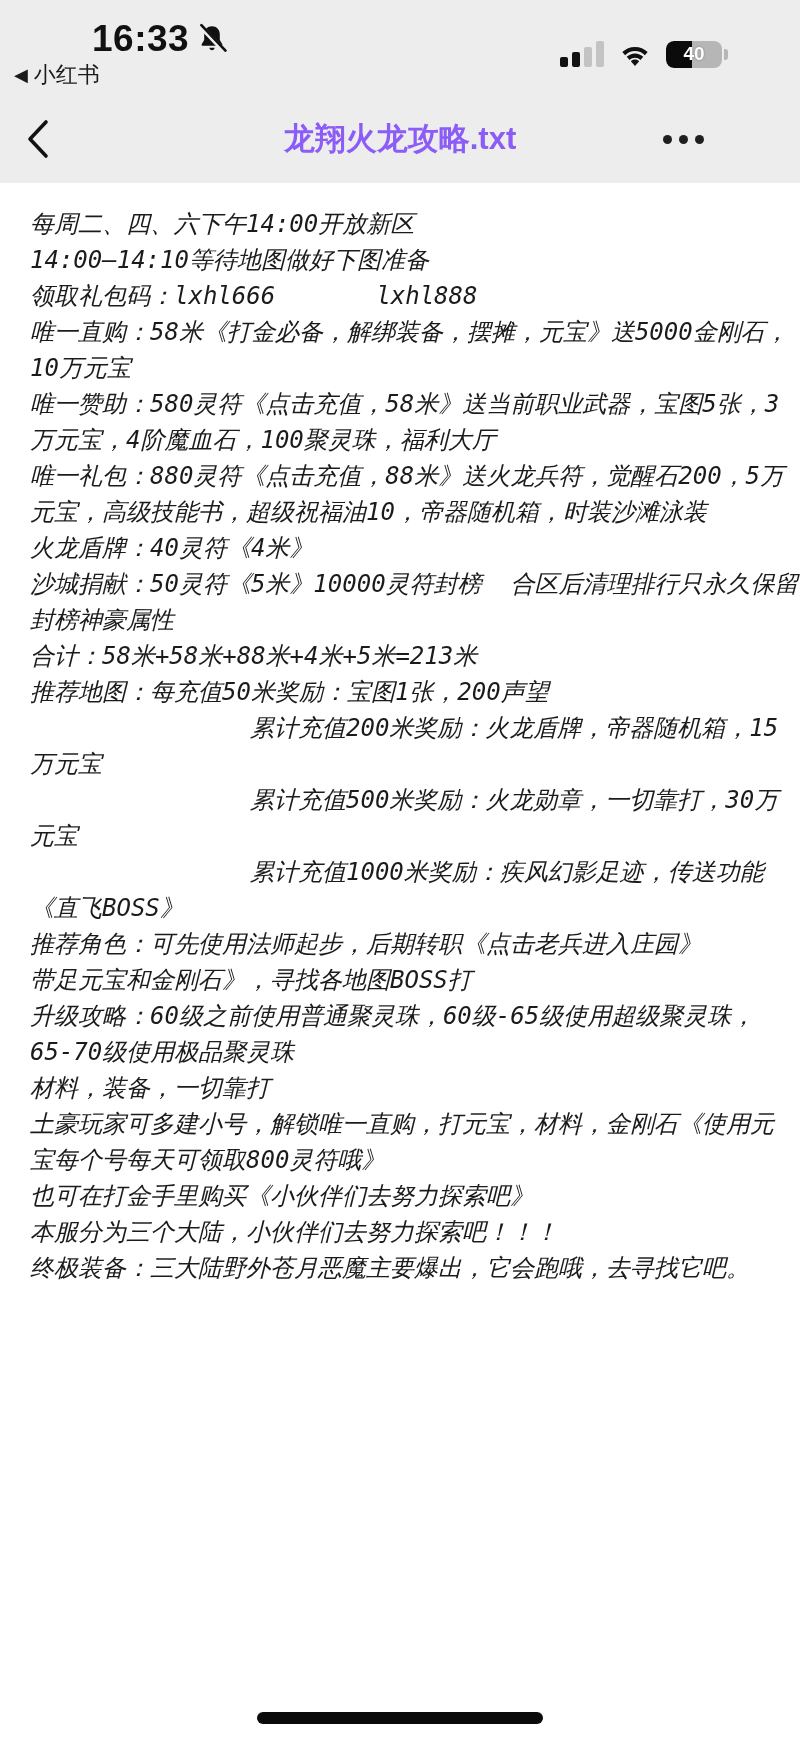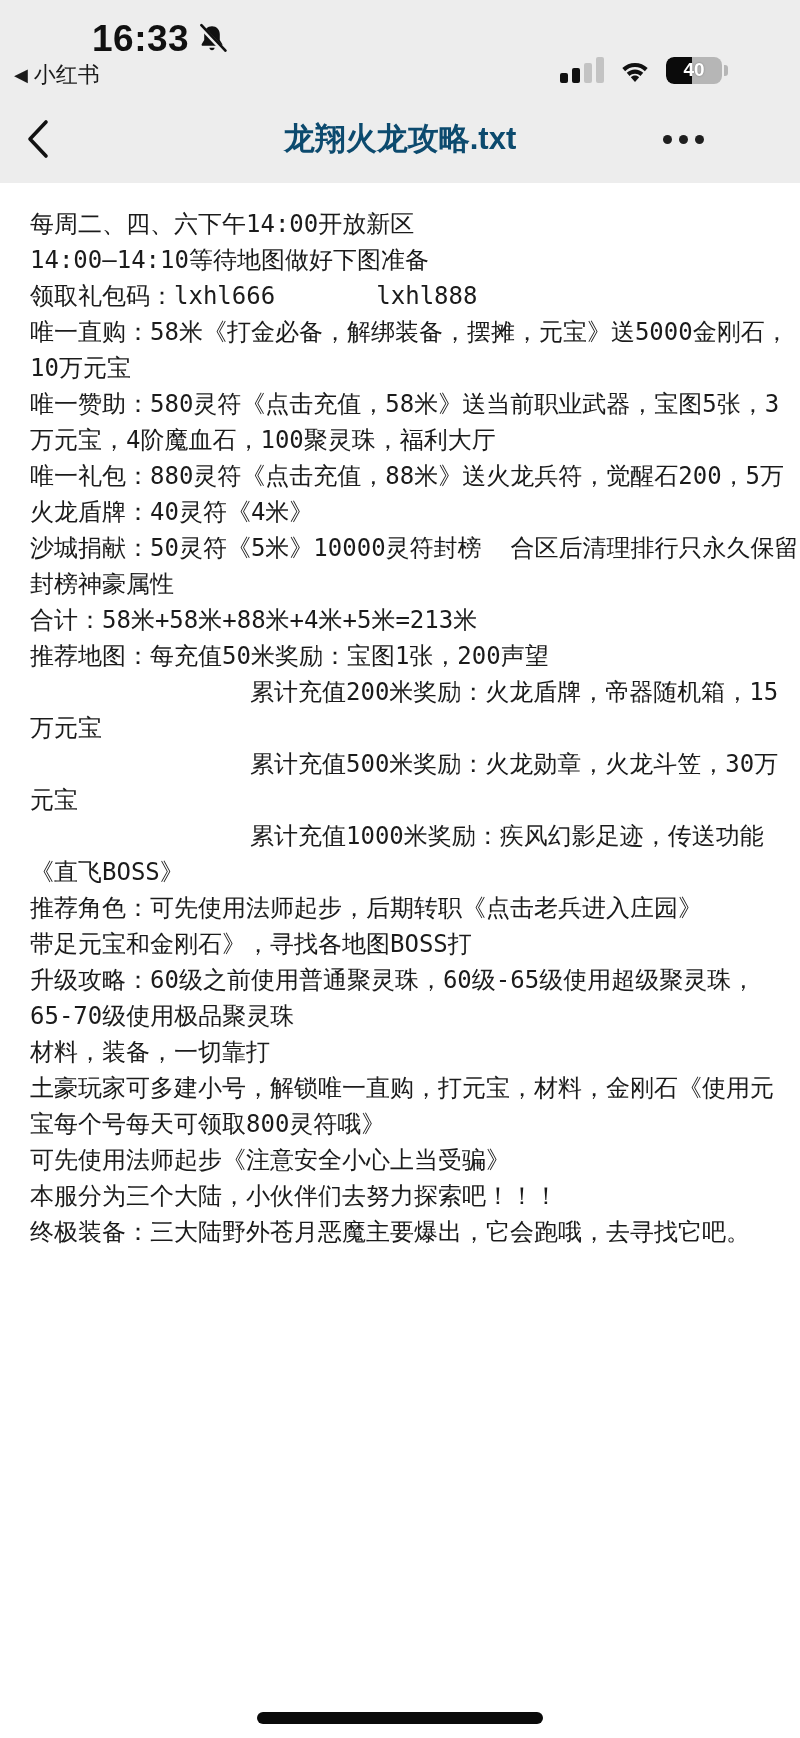--- a/index.html
+++ b/index.html
@@ -44,21 +44,20 @@
     font-size: 22px;
     color: #1a1a1a;
   }
   .back-app .tri { font-size: 18px; line-height: 1; }
   .right-icons {
     position: absolute;
     right: 72px; top: 40px;
     display: flex;
     align-items: center;
     gap: 13px;
-    margin-top: 16px;
   }
   .signal {
     display: flex;
     align-items: flex-end;
     gap: 4px;
     height: 26px;
   }
   .signal .bar { width: 8px; border-radius: 2px; }
   .signal .b1 { height: 10px; background: #111; }
   .signal .b2 { height: 15px; background: #111; }
@@ -113,21 +112,21 @@
     border: none;
     cursor: pointer;
     padding: 0;
   }
   .chevron-icon { width: 30px; height: 42px; display: block; }
   .nav-title {
     width: 100%;
     text-align: center;
     font-size: 31px;
     font-weight: 600;
-    color: #0c4a6e;
+    color: #8b5cf6;
   }
   .more-btn {
     position: absolute;
     right: 96px; top: 28px;
     height: 32px;
     background: transparent;
     border: none;
     cursor: pointer;
     display: flex;
     align-items: center;
@@ -139,20 +138,21 @@
     border-radius: 50%;
     background: #1f1f1f;
     display: block;
   }
   
   .content {
     position: absolute;
     left: 0; top: 183px;
     width: 800px;
     padding: 23px 28px 0 30px;
+    font-style: italic;
   }
   .line {
     font-family: "DejaVu Sans Mono", "Liberation Mono", monospace;
     font-size: 24px;
     line-height: 36px;
     height: 36px;
     white-space: pre;
     color: #1b1b1b;
     letter-spacing: 0px;
   }
@@ -231,38 +231,39 @@
 
   <div class="content" id="doc">
       <div class="line">每周二、四、六下午14:00开放新区</div>
       <div class="line">14:00—14:10等待地图做好下图准备</div>
       <div class="line">领取礼包码：lxhl666       lxhl888</div>
       <div class="line">唯一直购：58米《打金必备，解绑装备，摆摊，元宝》送5000金刚石，</div>
       <div class="line">10万元宝</div>
       <div class="line">唯一赞助：580灵符《点击充值，58米》送当前职业武器，宝图5张，3</div>
       <div class="line">万元宝，4阶魔血石，100聚灵珠，福利大厅</div>
       <div class="line">唯一礼包：880灵符《点击充值，88米》送火龙兵符，觉醒石200，5万</div>
+      <div class="line">元宝，高级技能书，超级祝福油10，帝器随机箱，时装沙滩泳装</div>
       <div class="line">火龙盾牌：40灵符《4米》</div>
       <div class="line">沙城捐献：50灵符《5米》10000灵符封榜  合区后清理排行只永久保留</div>
       <div class="line">封榜神豪属性</div>
       <div class="line">合计：58米+58米+88米+4米+5米=213米</div>
       <div class="line">推荐地图：每充值50米奖励：宝图1张，200声望</div>
       <div class="line indent">累计充值200米奖励：火龙盾牌，帝器随机箱，15</div>
       <div class="line">万元宝</div>
-      <div class="line indent">累计充值500米奖励：火龙勋章，火龙斗笠，30万</div>
+      <div class="line indent">累计充值500米奖励：火龙勋章，一切靠打，30万</div>
       <div class="line">元宝</div>
       <div class="line indent">累计充值1000米奖励：疾风幻影足迹，传送功能</div>
       <div class="line">《直飞BOSS》</div>
       <div class="line">推荐角色：可先使用法师起步，后期转职《点击老兵进入庄园》</div>
       <div class="line">带足元宝和金刚石》，寻找各地图BOSS打</div>
       <div class="line">升级攻略：60级之前使用普通聚灵珠，60级-65级使用超级聚灵珠，</div>
       <div class="line">65-70级使用极品聚灵珠</div>
       <div class="line">材料，装备，一切靠打</div>
       <div class="line">土豪玩家可多建小号，解锁唯一直购，打元宝，材料，金刚石《使用元</div>
       <div class="line">宝每个号每天可领取800灵符哦》</div>
-      <div class="line">可先使用法师起步《注意安全小心上当受骗》</div>
+      <div class="line">也可在打金手里购买《小伙伴们去努力探索吧》</div>
       <div class="line">本服分为三个大陆，小伙伴们去努力探索吧！！！</div>
       <div class="line">终极装备：三大陆野外苍月恶魔主要爆出，它会跑哦，去寻找它吧。</div>
     </div>
 
   <div class="home-indicator"></div>
 
 </div>
 
 </body></html>

